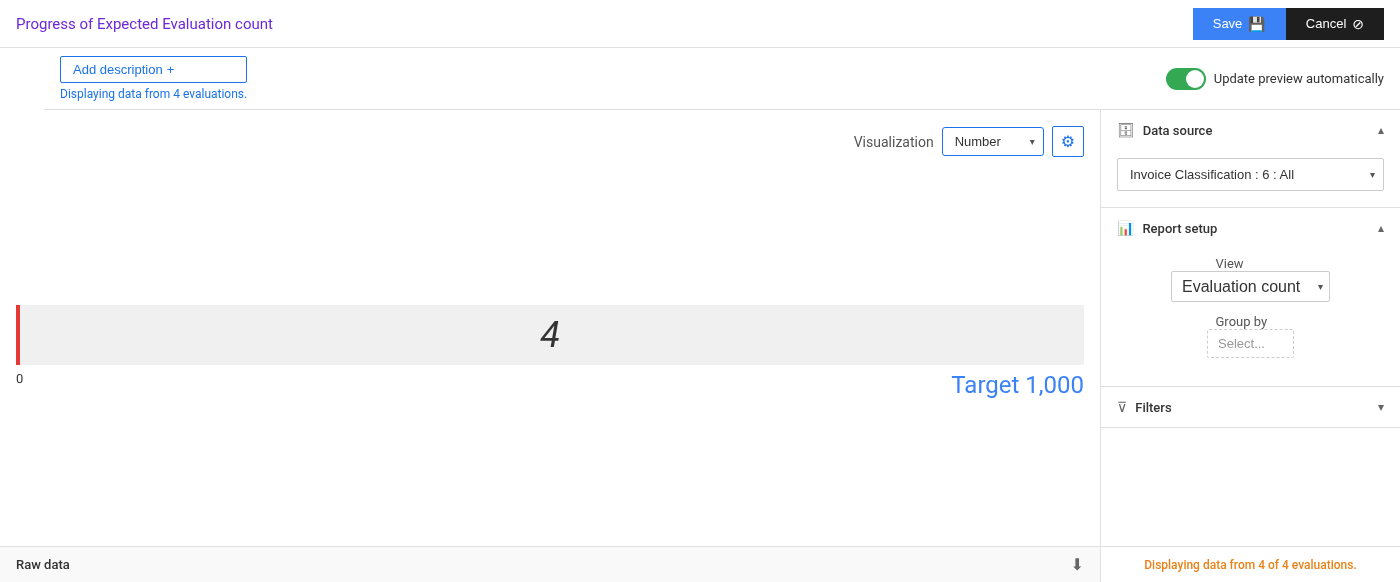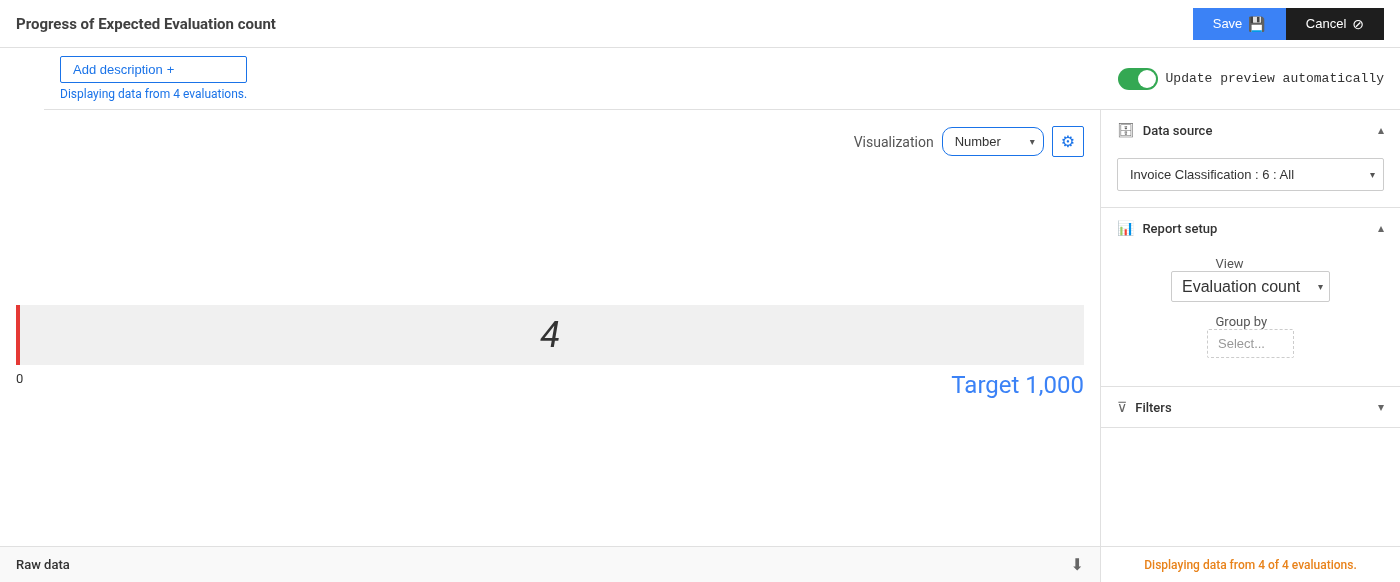--- a/index.html
+++ b/index.html
@@ -26,22 +26,22 @@
       align-items: center;
       justify-content: space-between;
       padding: 0 16px;
       height: 48px;
       border-bottom: 1px solid #e0e0e0;
       background: #fff;
     }
 
     .header-title {
       font-size: 15px;
-      font-weight: 700;
-      color: #404040;
+      font-weight: 400;
+      color: #6d28d9;
     }
 
     .header-actions {
       display: flex;
       gap: 0;
     }
 
     .btn-save {
       background: #3b82f6;
       color: #fff;
@@ -98,21 +98,20 @@
     .toolbar-subtitle {
       font-size: 12px;
       color: #1a73e8;
       margin-top: 4px;
     }
 
     .toolbar-right {
       display: flex;
       align-items: center;
       gap: 8px;
-      font-family: Liberation Mono, monospace;
     }
 
     .toggle-container {
       display: flex;
       align-items: center;
       gap: 8px;
     }
 
     .toggle-switch {
       width: 40px;
@@ -165,21 +164,21 @@
 
     .viz-label {
       font-size: 14px;
       color: #555;
     }
 
     .viz-select-wrapper {
       display: flex;
       align-items: center;
       border: 1px solid #1a73e8;
-      border-radius: 10px;
+      border-radius: 3px;
       background: #fff;
       position: relative;
     }
 
     .viz-select-wrapper select {
       border: none;
       background: transparent;
       padding: 6px 28px 6px 12px;
       font-size: 13px;
       color: #333;

